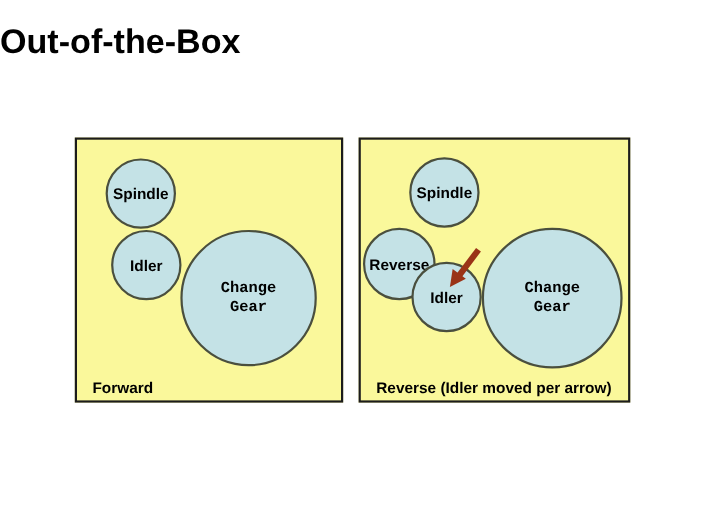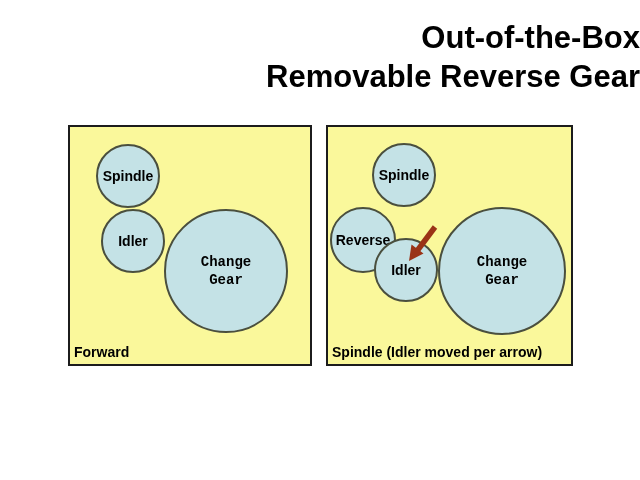--- a/index.html
+++ b/index.html
@@ -13,21 +13,21 @@
     width: 640px;
     height: 480px;
     background: #ffffff;
     overflow: hidden;
   }
   .title {
     position: absolute;
     top: 18px;
     left: 0;
     width: 640px;
-    text-align: right;
+    text-align: left;
     color: #000000;
     font-size: 31px;
     font-weight: bold;
     line-height: 39px;
     letter-spacing: 0px;
   }
   .panel {
     position: absolute;
     top: 125px;
     height: 241px;
@@ -59,21 +59,21 @@
   .g-l-change  { left: 94px;  top: 82px;  width: 124px; height: 124px; }
   
   .g-r-spindle { left: 44px;  top: 16px;  width: 64px;  height: 64px; }
   .g-r-reverse { left: 2px;   top: 80px;  width: 66px;  height: 66px; }
   .g-r-idler   { left: 46px;  top: 111px; width: 64px;  height: 64px; }
   .g-r-change  { left: 110px; top: 80px;  width: 128px; height: 128px; }
   .gear-label { display: inline-block; }
   .gear-label.wrap { width: 84px; font-family: Liberation Mono, monospace; }
   .caption {
     position: absolute;
-    left: 4px;
+    left: 14px;
     bottom: 4px;
     color: #000000;
     font-size: 14px;
     font-weight: bold;
     white-space: nowrap;
   }
   .move-arrow {
     position: absolute;
     left: 70px;
     top: 90px;
@@ -82,21 +82,20 @@
     pointer-events: none;
   }
 </style>
 </head>
 <body>
 
 <div class="slide">
 
   <div class="title">
     <div>Out-of-the-Box</div>
-    <div>Removable Reverse Gear</div>
   </div>
 
   <div class="panel panel-left">
     <div class="gear g-l-spindle">
       <span class="gear-label">Spindle</span>
     </div>
     <div class="gear g-l-idler">
       <span class="gear-label">Idler</span>
     </div>
     <div class="gear g-l-change">
@@ -117,16 +116,16 @@
     </div>
     <div class="gear g-r-change">
       <span class="gear-label wrap">Change Gear</span>
     </div>
 
     <svg class="move-arrow" viewBox="0 0 50 55" xmlns="http://www.w3.org/2000/svg">
       <line x1="37" y1="10" x2="19" y2="34" stroke="#9A3317" stroke-width="5.5"></line>
       <polygon points="11,44 13.5,27.5 25.5,36.5" fill="#9A3317"></polygon>
     </svg>
 
-    <div class="caption">Spindle (Idler moved per arrow)</div>
+    <div class="caption">Reverse (Idler moved per arrow)</div>
   </div>
 
 </div>
 
 </body></html>

